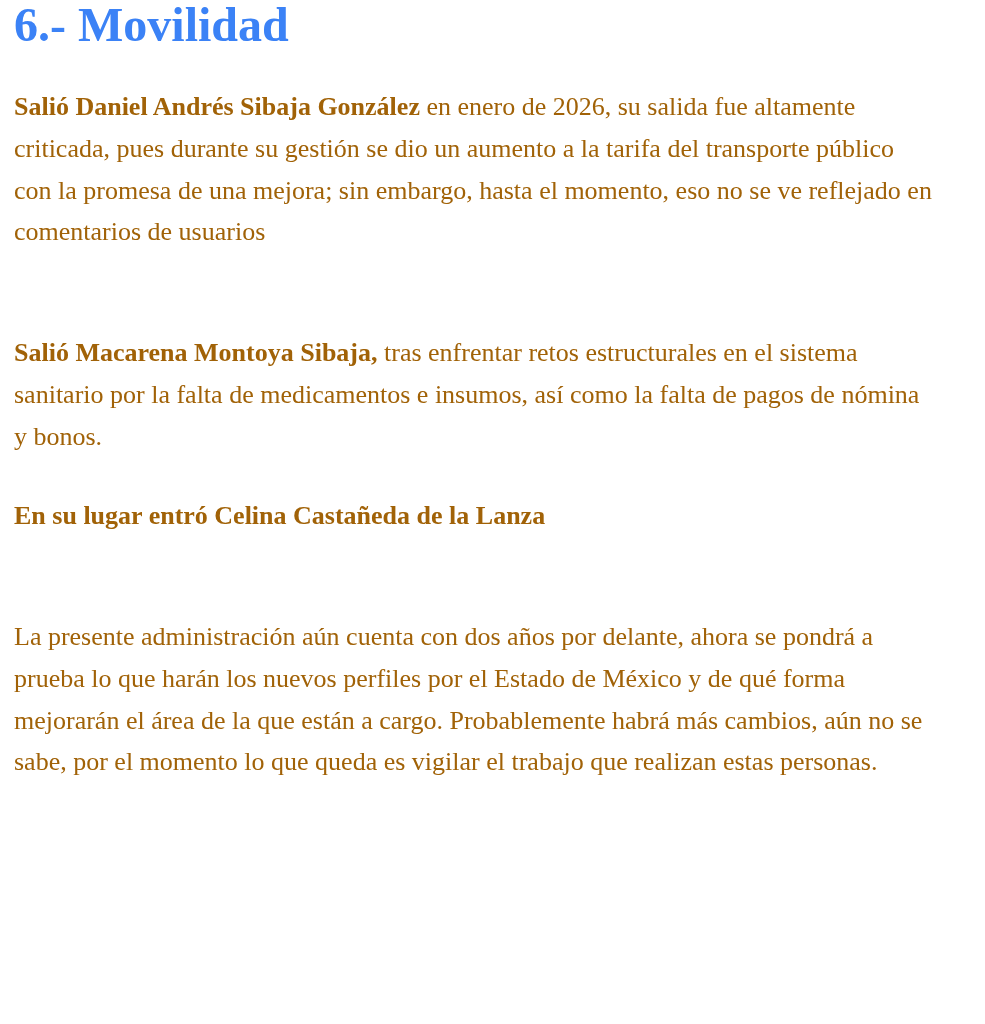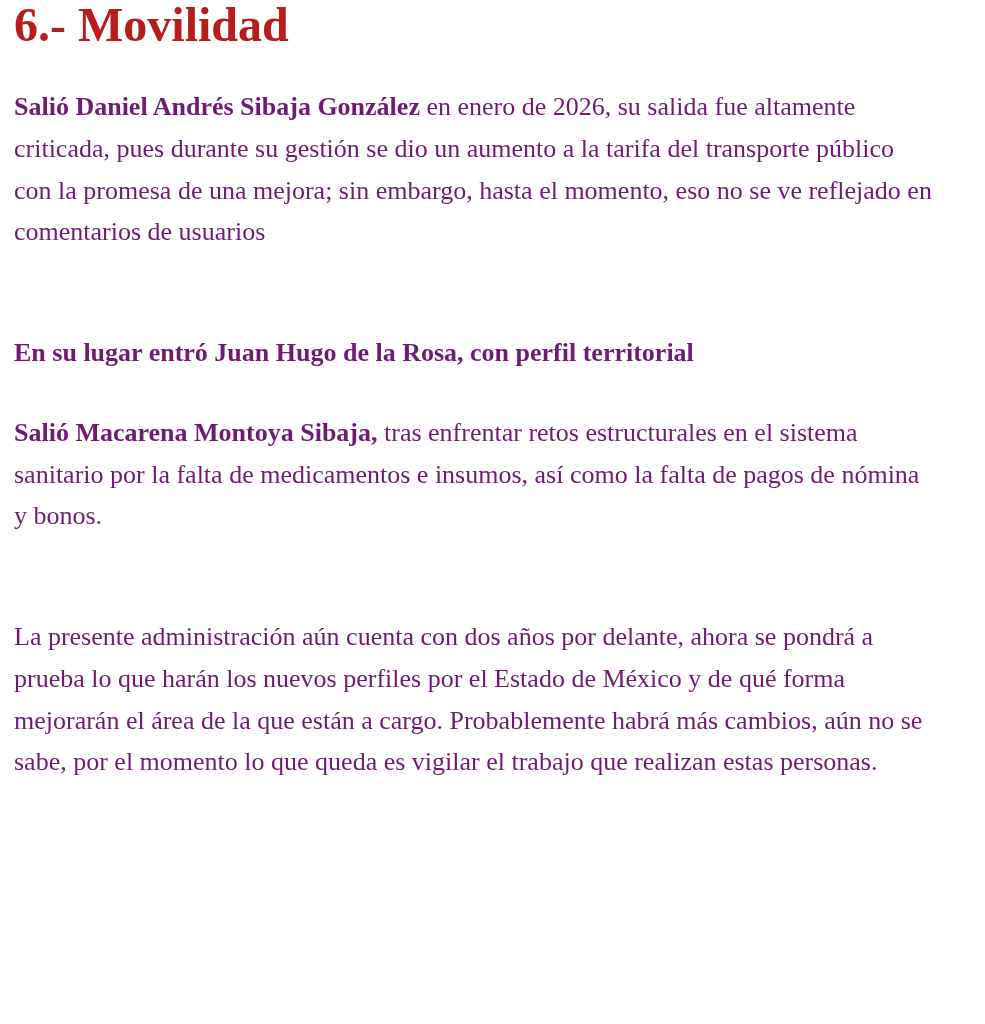--- a/index.html
+++ b/index.html
@@ -17,50 +17,50 @@
   .article {
     box-sizing: content-box;
     width: 920px;
     padding: 0 0 0 14px;
   }
   .article h2 {
     font-size: 48px;
     line-height: 1.05;
     font-weight: 700;
     margin: 0 0 36px 0;
-    color: #b91c1c;
+    color: #3b82f6;
   }
   .article p {
     font-size: 26px;
     line-height: 1.6;
     margin: 0 0 38px 0;
-    color: #701a75;
+    color: #a16207;
   }
   .article p.spacer {
     height: 41.6px;
     margin: 0;
   }
   .article strong {
     font-weight: 700;
   }
 </style>
 </head>
 <body>
 
 <main class="article">
 
   <h2>6.- Movilidad</h2>
 
   <p><strong>Salió Daniel Andrés Sibaja González</strong><span> en enero de 2026, su salida fue altamente criticada, pues durante su gestión se dio un aumento a la tarifa del transporte público con la promesa de una mejora; sin embargo, hasta el momento, eso no se ve reflejado en comentarios de usuarios</span></p>
 
   <p class="spacer"></p>
 
-  <p><strong>En su lugar entró Juan Hugo de la Rosa, con perfil territorial</strong></p>
 
 
   <p><strong>Salió Macarena Montoya Sibaja,</strong><span> tras enfrentar retos estructurales en el sistema sanitario por la falta de medicamentos e insumos, así como la falta de pagos de nómina y bonos.</span></p>
 
+  <p><strong>En su lugar entró Celina Castañeda de la Lanza</strong></p>
 
   <p class="spacer"></p>
 
   <p>La presente administración aún cuenta con dos años por delante, ahora se pondrá a prueba lo que harán los nuevos perfiles por el Estado de México y de qué forma mejorarán el área de la que están a cargo. Probablemente habrá más cambios, aún no se sabe, por el momento lo que queda es vigilar el trabajo que realizan estas personas.</p>
 
 </main>
 
 </body></html>

